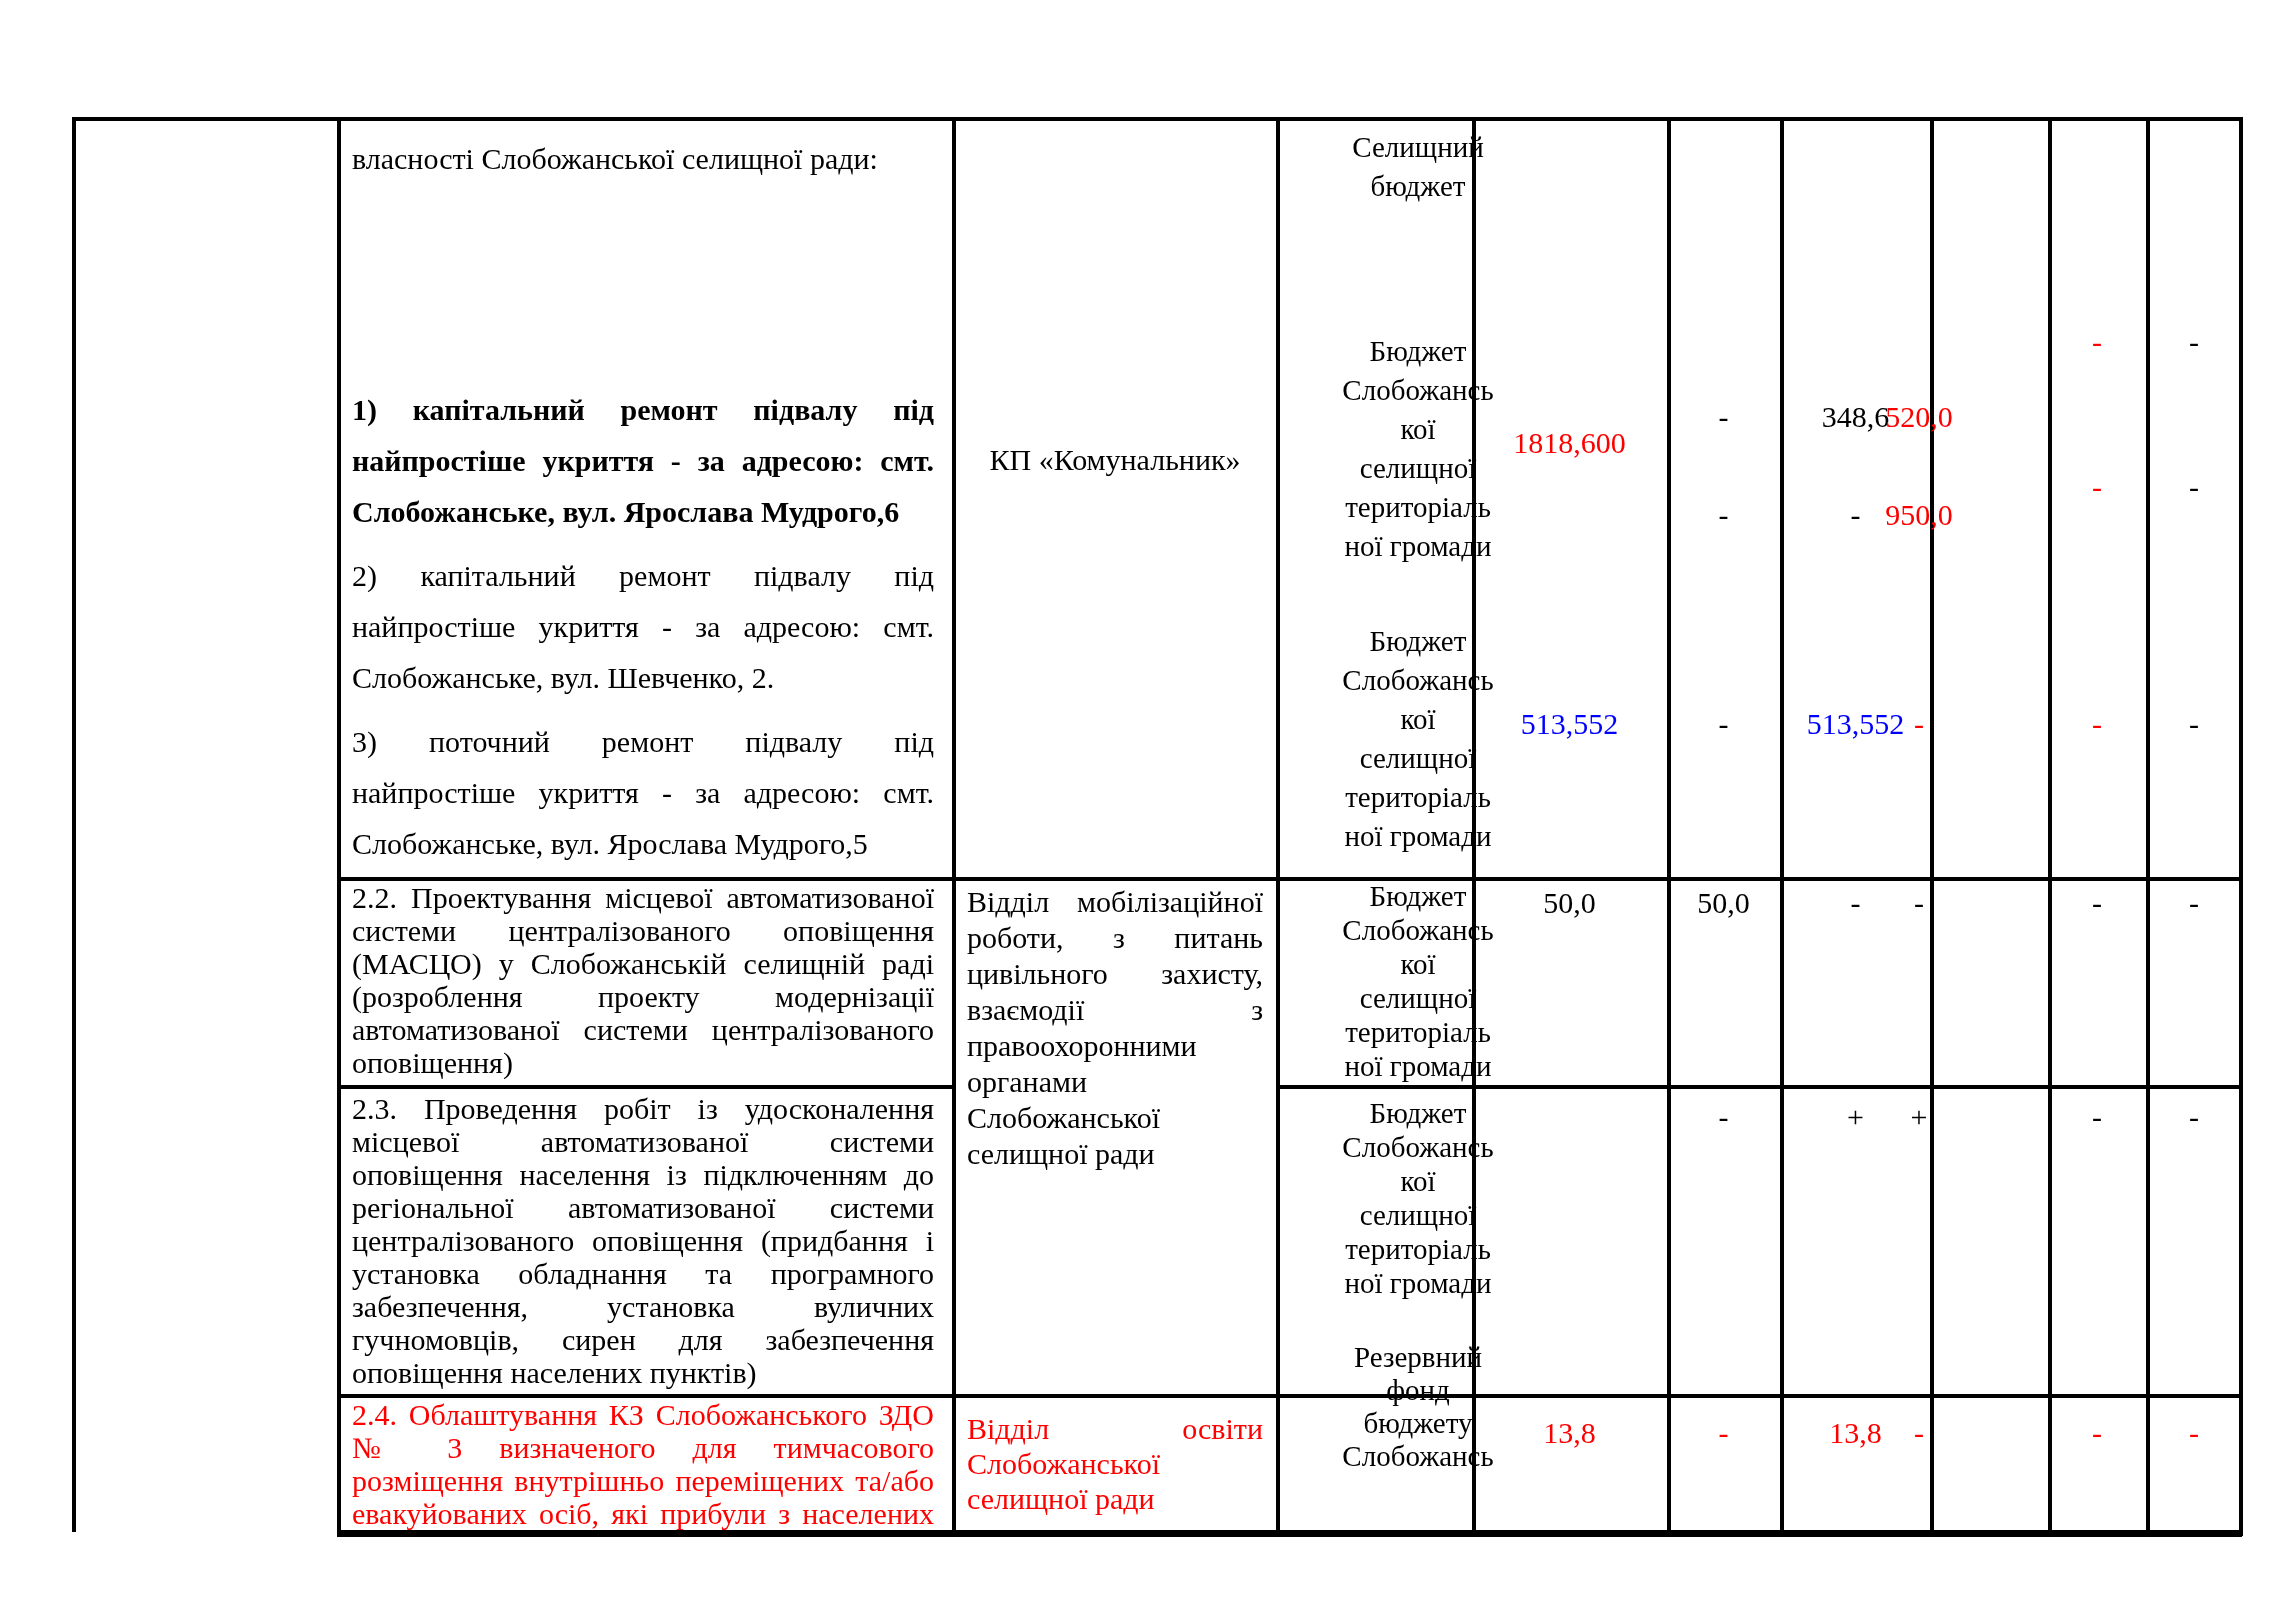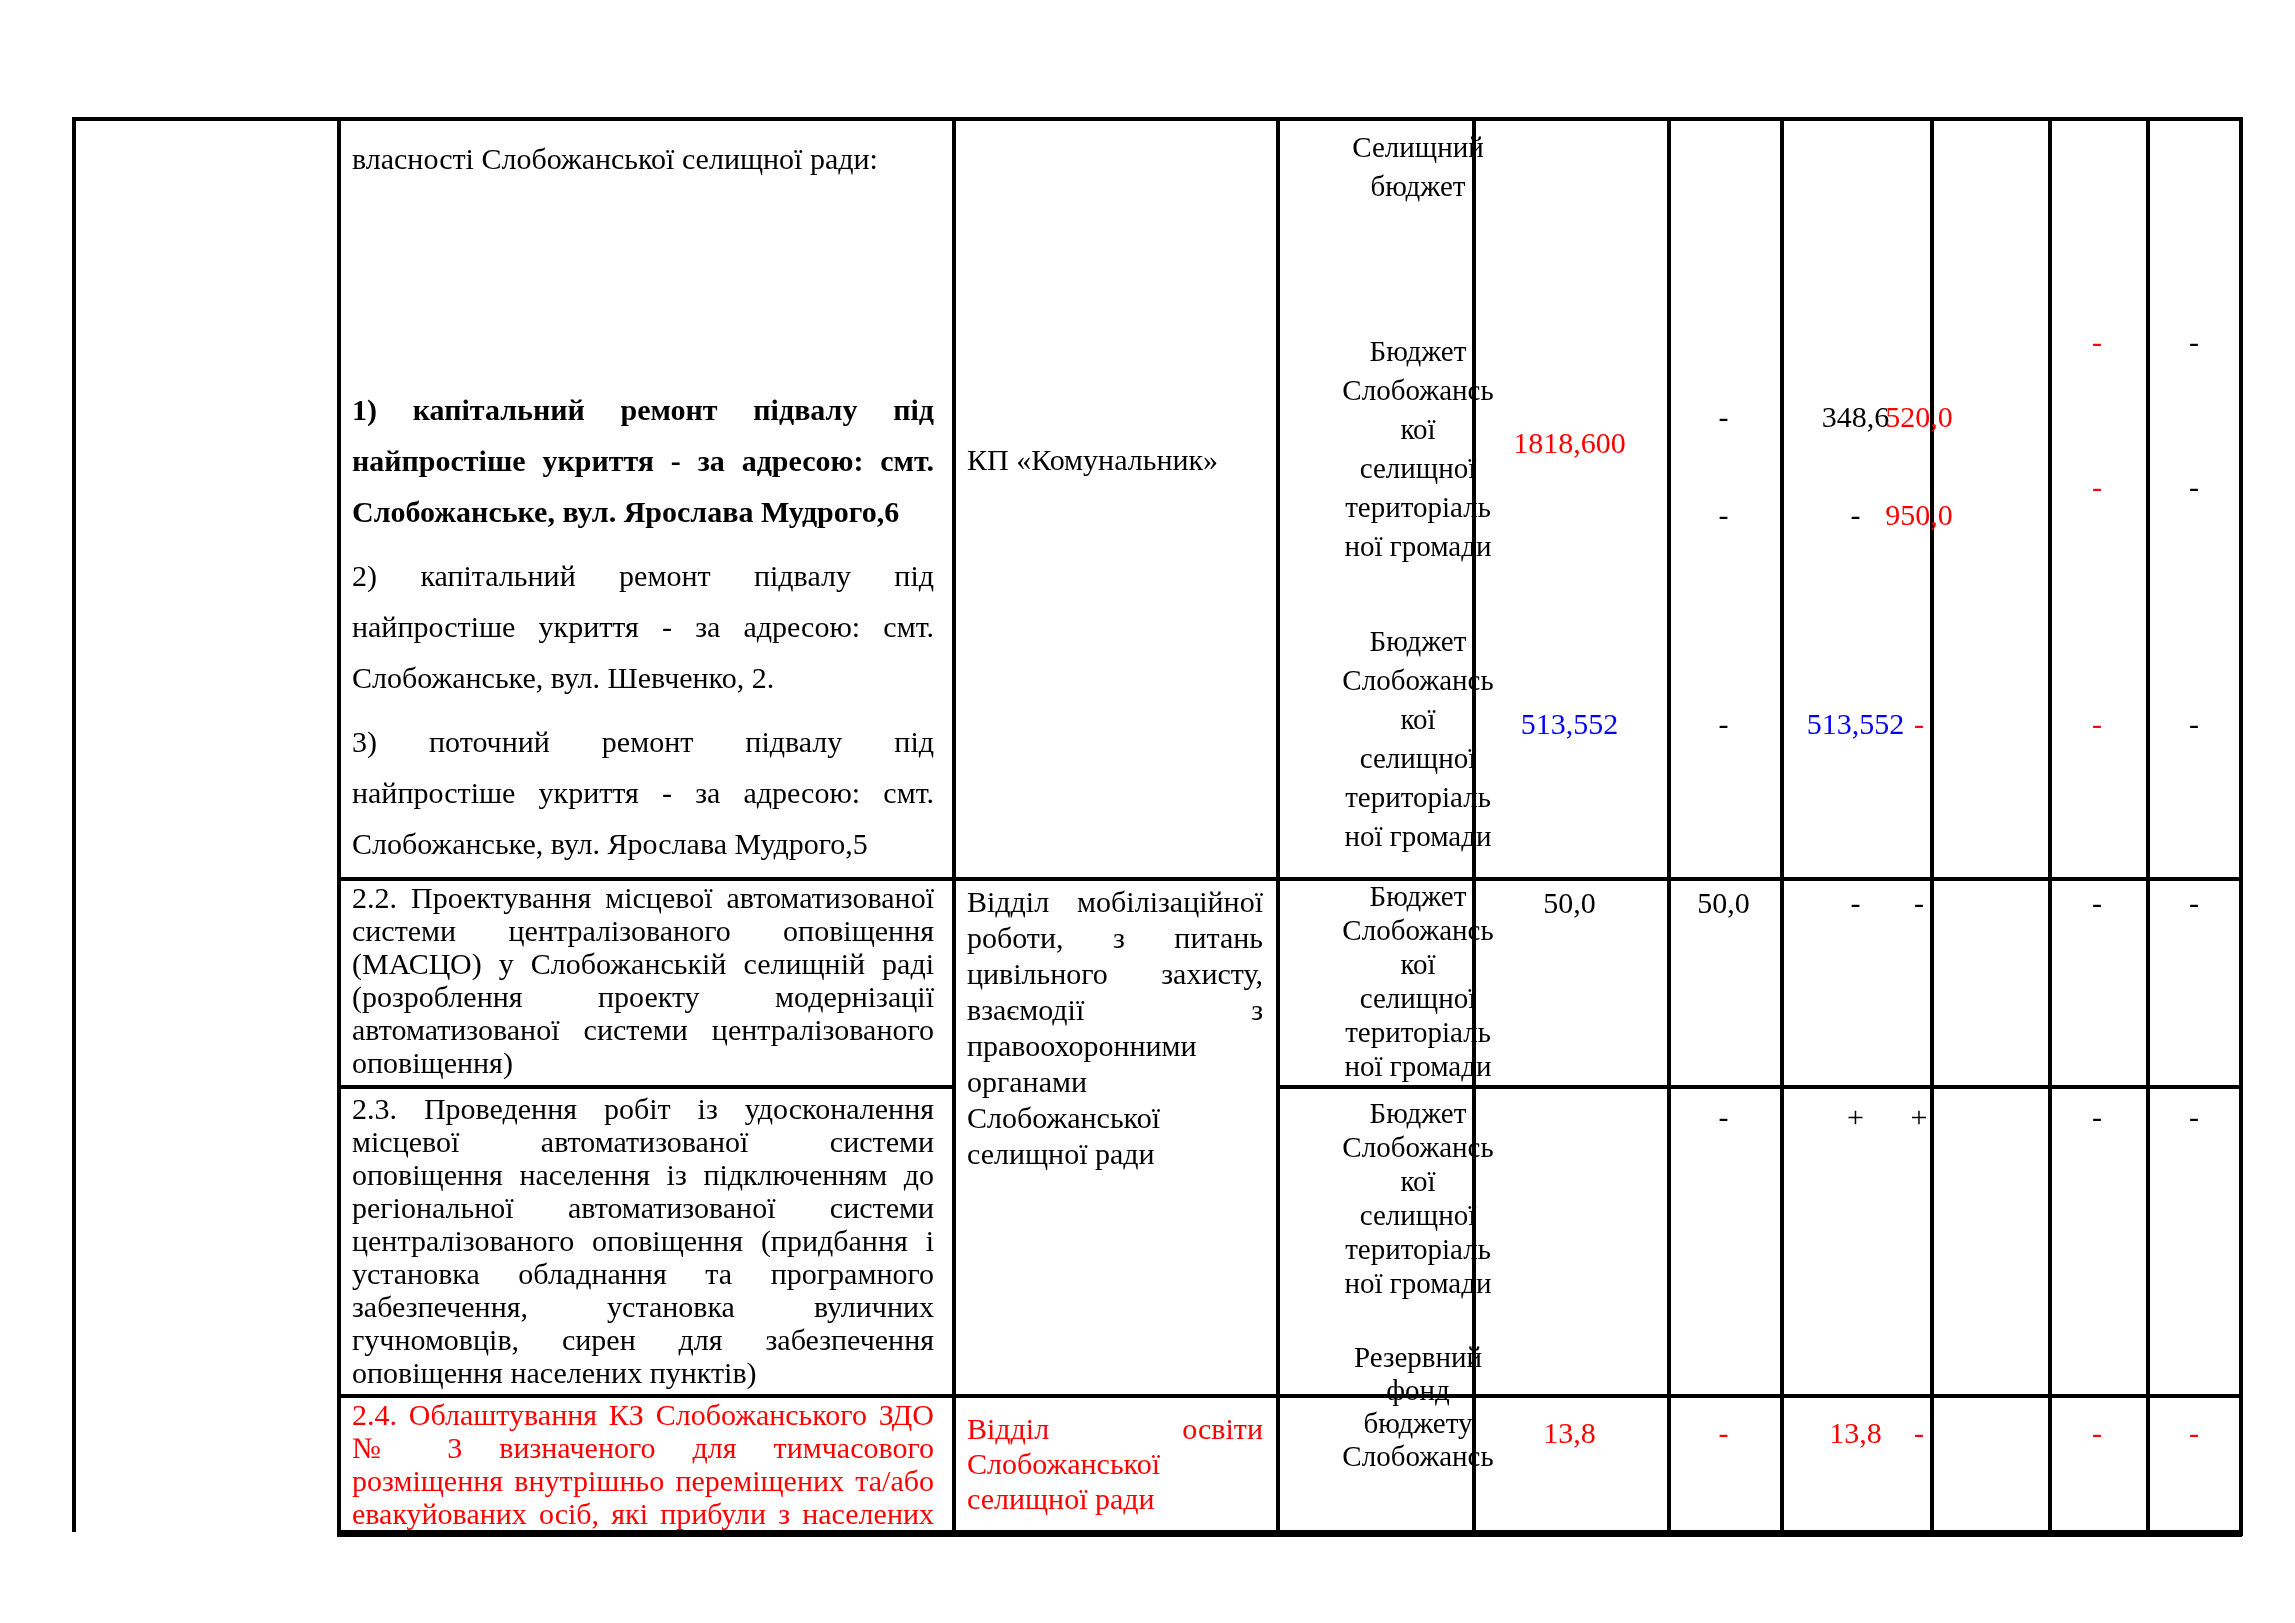--- a/index.html
+++ b/index.html
@@ -38,21 +38,21 @@
   .cE{left:1400px;width:195px;}
   .cF{left:1595px;width:113px;}
   .cG{left:1708px;width:151px;}
   .cH{left:1788px;width:118px;}
   .cI{left:1976px;width:98px;}
   .cJ{left:2074px;width:96px;}
   .red{color:#ff0000;}
   .green{color:#000000;}
   .blue{color:#0000ff;}
   .black{color:#000000;}
-  .kp{ }
+  .kp{ text-align:center;}
 </style>
 </head>
 <body>
 
 <div class="canvas">
   <div class="tbl">
 
     <div class="vl" style="left:0px;top:0px;height:1415px;"></div>
     <div class="vl" style="left:265px;top:0px;height:1419px;"></div>
     <div class="vl" style="left:880px;top:0px;height:1419px;"></div>

